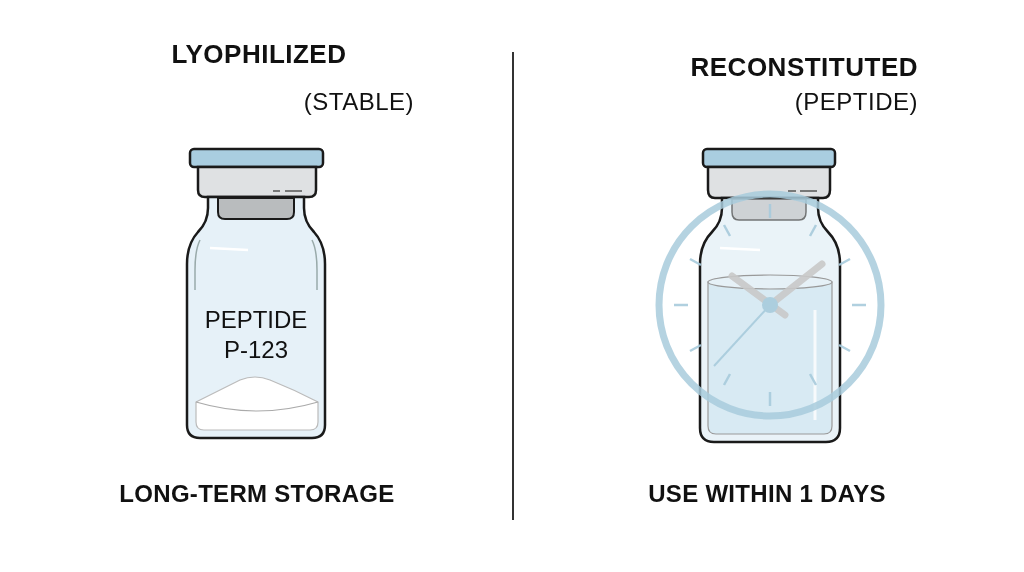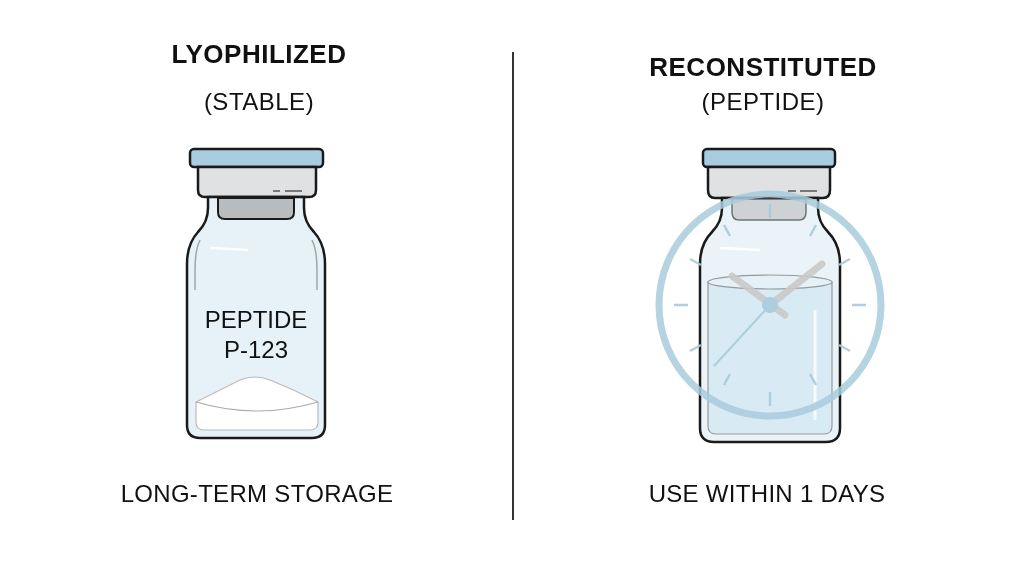--- a/index.html
+++ b/index.html
@@ -1,29 +1,29 @@
 <!DOCTYPE html>
 <html><head>
 <meta charset="utf-8">
 <style>
   html, body { margin:0; padding:0; background:#ffffff; }
   body { width:1024px; height:572px; position:relative; overflow:hidden; font-family:"Liberation Sans", sans-serif; color:#111; }
   .title { position:absolute; text-align:center; font-weight:700; font-size:26px; letter-spacing:0.5px; }
-  .subtitle { position:absolute; text-align:center; font-size:24px; font-weight:400; letter-spacing:0.5px; }
-  .caption { position:absolute; text-align:center; font-size:24px; font-weight:400; letter-spacing:0.3px; }
+  .subtitle { position:absolute; text-align:right; font-size:24px; font-weight:400; letter-spacing:0.5px; }
+  .caption { position:absolute; text-align:center; font-size:24px; font-weight:700; letter-spacing:0.3px; }
   .divider { position:absolute; left:512px; top:52px; width:2px; height:468px; background:#333; }
   svg { position:absolute; overflow:visible; }
 </style>
 </head>
 <body>
 
 <div class="title" style="left:104px;top:39px;width:310px;">LYOPHILIZED</div>
 <div class="subtitle" style="left:104px;top:88px;width:310px;">(STABLE)</div>
 
-<div class="title" style="left:608px;top:52px;width:310px;">RECONSTITUTED</div>
+<div class="title" style="left:608px;top:52px;width:310px;text-align:right;">RECONSTITUTED</div>
 <div class="subtitle" style="left:608px;top:88px;width:310px;">(PEPTIDE)</div>
 
 <div class="divider"></div>
 
 <svg width="180" height="300" style="left:170px;top:140px;" viewBox="0 0 180 300">
 
   <rect x="20" y="9" width="133" height="18" rx="4" fill="#a9cde0" stroke="#1a1a1a" stroke-width="2.5"></rect>
 
   <path d="M28 27 H146 V50 Q146 57 139 57 H35 Q28 57 28 50 Z" fill="#dfe1e3" stroke="#1a1a1a" stroke-width="2.5"></path>
   <line x1="103" y1="51" x2="110" y2="51" stroke="#555" stroke-width="1.5"></line>

